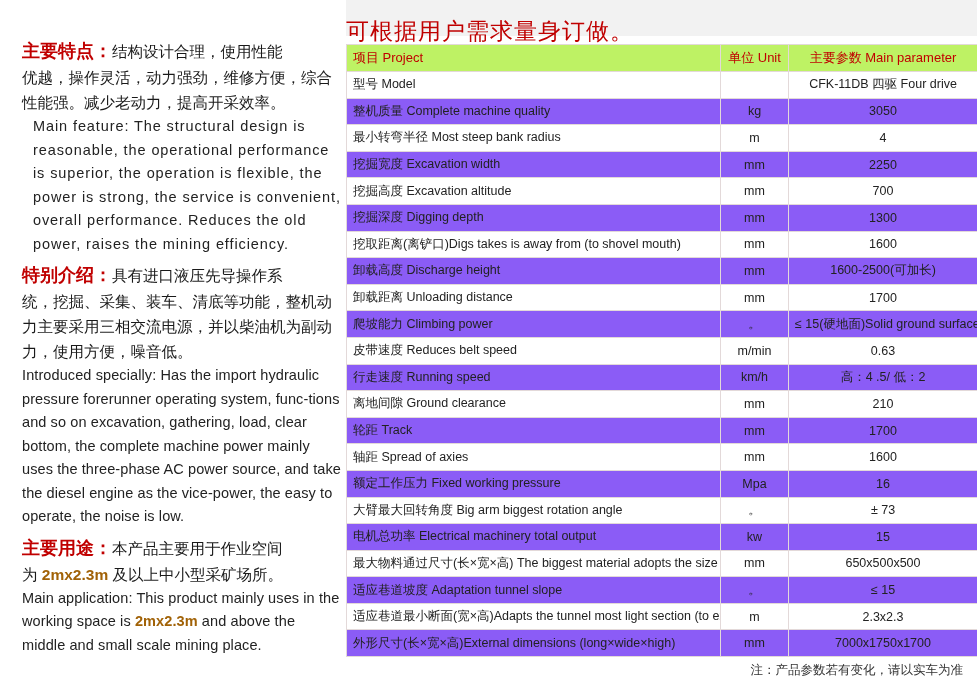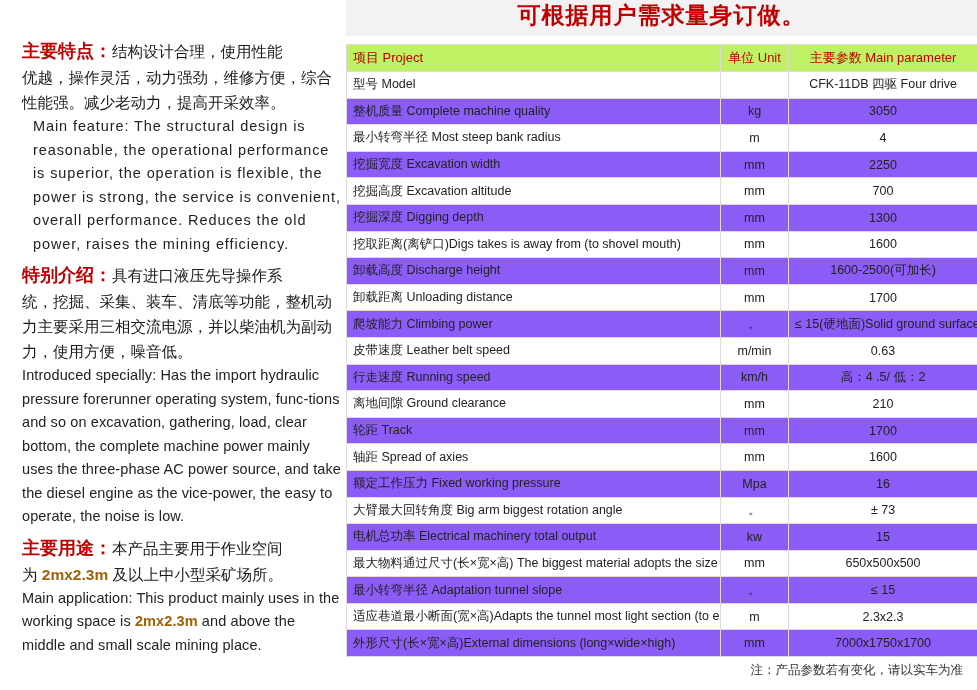--- a/index.html
+++ b/index.html
@@ -58,25 +58,25 @@
 
   
   .banner {
     position: absolute;
     left: 346px; top: 0;
     width: 631px; height: 36px;
     background: #f2f2f2;
   }
   .banner-text {
     position: absolute;
-    left: 346px; top: 0;
-    width: 631px;
-    text-align: center;
+    left: 346px; top: 16px;
+    width: 631px;
+    text-align: left;
     font-size: 23px;
-    font-weight: bold;
+    font-weight: normal;
     color: #c00000;
     letter-spacing: 1px;
   }
 
   
   .table-wrap {
     position: absolute;
     left: 346px; top: 44px;
     width: 631px;
   }
@@ -212,21 +212,21 @@
             <td class="name">卸载距离 Unloading distance</td>
             <td class="unit">mm</td>
             <td class="val">1700</td>
           </tr>
         <tr class="alt">
             <td class="name">爬坡能力 Climbing power</td>
             <td class="unit">。</td>
             <td class="val">≤ 15(硬地面)Solid ground surface</td>
           </tr>
         <tr>
-            <td class="name">皮带速度 Leather belt speed</td>
+            <td class="name">皮带速度 Reduces belt speed</td>
             <td class="unit">m/min</td>
             <td class="val">0.63</td>
           </tr>
         <tr class="alt">
             <td class="name">行走速度 Running speed</td>
             <td class="unit">km/h</td>
             <td class="val">高：4 .5/ 低：2</td>
           </tr>
         <tr>
             <td class="name">离地间隙 Ground clearance</td>
@@ -257,21 +257,21 @@
             <td class="name">电机总功率 Electrical machinery total output</td>
             <td class="unit">kw</td>
             <td class="val">15</td>
           </tr>
         <tr>
             <td class="name small-name">最大物料通过尺寸(长×宽×高) The biggest material adopts the size (long×wide×high)</td>
             <td class="unit">mm</td>
             <td class="val">650x500x500</td>
           </tr>
         <tr class="alt">
-            <td class="name">最小转弯半径 Adaptation tunnel slope</td>
+            <td class="name">适应巷道坡度 Adaptation tunnel slope</td>
             <td class="unit">。</td>
             <td class="val">≤ 15</td>
           </tr>
         <tr>
             <td class="name small-name">适应巷道最小断面(宽×高)Adapts the tunnel most light section (to extend high)</td>
             <td class="unit">m</td>
             <td class="val">2.3x2.3</td>
           </tr>
         <tr class="alt">
             <td class="name">外形尺寸(长×宽×高)External dimensions (long×wide×high)</td>

